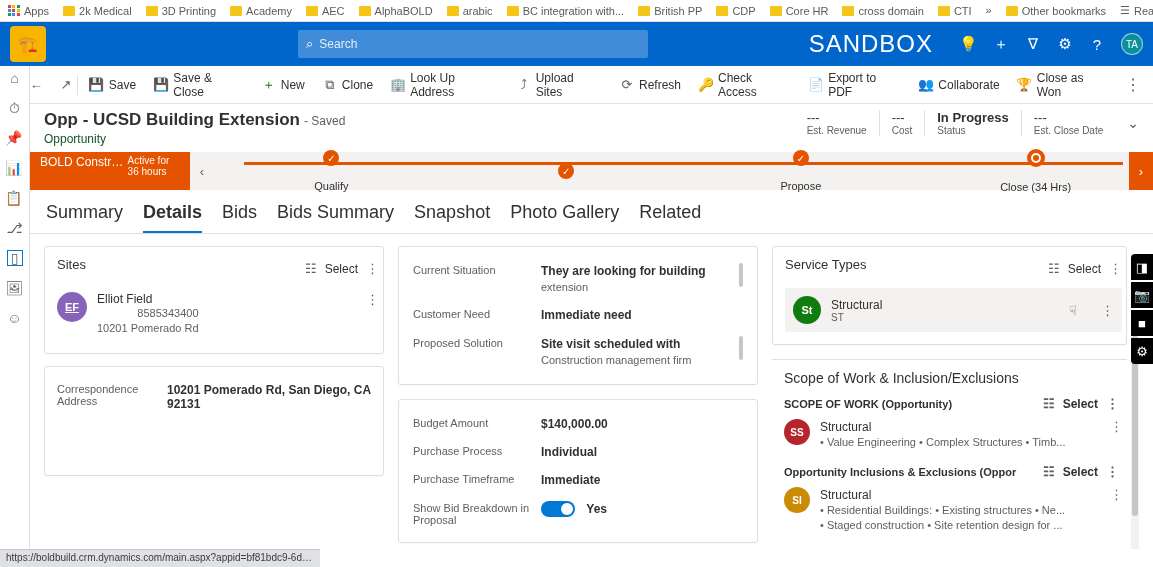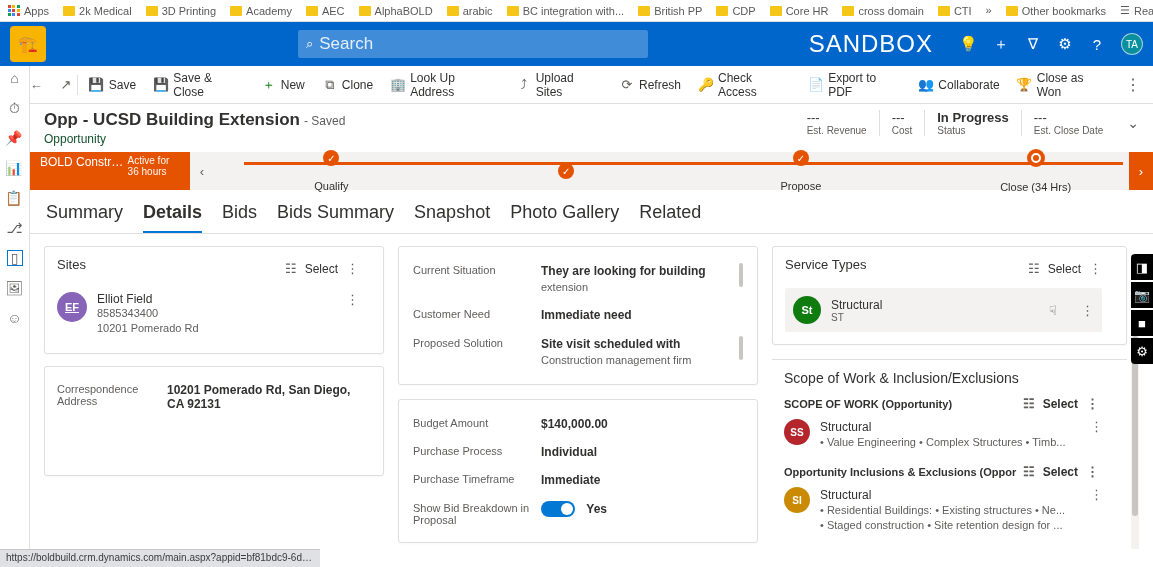--- a/index.html
+++ b/index.html
@@ -11,21 +11,21 @@
 .bm-right { margin-left: auto; display: flex; gap: 14px; }
 .folder-ico { width: 12px; height: 10px; background: #f5c518; border-radius: 1px; display: inline-block; }
 .apps-ico { width: 12px; height: 12px; display: grid; grid-template-columns: 1fr 1fr 1fr; gap: 1px; }
 .apps-ico span { background: #db4437; width: 3px; height: 3px; }
 .apps-ico span:nth-child(2){background:#f4b400}.apps-ico span:nth-child(3){background:#0f9d58}.apps-ico span:nth-child(4){background:#4285f4}.apps-ico span:nth-child(5){background:#db4437}.apps-ico span:nth-child(6){background:#f4b400}.apps-ico span:nth-child(7){background:#0f9d58}.apps-ico span:nth-child(8){background:#4285f4}.apps-ico span:nth-child(9){background:#db4437}
 
 
 .app-bar { height: 44px; background: #0066cc; display: flex; align-items: center; color: #fff; padding: 0 10px; gap: 12px; }
 .app-logo { width: 36px; height: 36px; background: #f7b500; border-radius: 4px; display:flex; align-items:center; justify-content:center; font-size:16px;}
 .search-box { flex: 0 0 350px; height: 28px; background: rgba(255,255,255,0.25); border-radius: 2px; display: flex; align-items: center; padding: 0 8px; color: #fff; margin-left: 240px; }
-.search-box input { background: transparent; border: none; outline: none; color: #fff; font-size: 17px; width: 100%; }
+.search-box input { background: transparent; border: none; outline: none; color: #fff; font-size: 12px; width: 100%; }
 .search-box input::placeholder { color: rgba(255,255,255,0.85); }
 .sandbox { margin-left: auto; font-size: 24px; letter-spacing: 1px; font-weight: 300; }
 .app-bar-icons { display: flex; gap: 16px; align-items: center; margin-left: 16px; }
 .app-bar-ico { width: 16px; height: 16px; display:inline-flex; align-items:center; justify-content:center; cursor:pointer; font-size:15px;}
 .avatar-circle { width: 22px; height: 22px; border-radius: 50%; background: #0a8f9e; border:1px solid rgba(255,255,255,0.6); display:flex; align-items:center; justify-content:center; font-size:10px; color:#fff; }
 
 
 .cmd-bar { height: 38px; border-bottom: 1px solid #e1dfdd; display: flex; align-items: center; padding: 0 6px; gap: 2px; font-size: 12px; color: #323130; }
 .cmd-bar .cmd { display: flex; align-items: center; gap: 5px; padding: 4px 8px; cursor: pointer; border-radius: 2px; }
 .cmd-bar .sep { width: 1px; height: 20px; background: #e1dfdd; margin: 0 2px; }
@@ -72,32 +72,32 @@
 .stage-ring::after { content:''; position:absolute; inset:2px; border-radius:50%; background:#e55300;}
 .stage-lbl { font-size:11px; color:#323130; margin-top:14px;}
 
 
 .tabs { display:flex; gap:20px; padding: 6px 16px 0 16px; border-bottom:1px solid #e1dfdd; font-size:18px; }
 .tab { padding: 6px 0 8px 0; cursor:pointer; color:#323130; }
 .tab.active { border-bottom: 2px solid #0078d4; font-weight:600; }
 
 
 .content { display:grid; grid-template-columns: 340px 360px 1fr; gap: 14px; padding: 12px 26px 0 14px; }
-.card { border:1px solid #e1dfdd; border-radius:3px; background:#fff; padding:10px 24px 12px 12px; box-shadow: 0 1px 2px rgba(0,0,0,0.03);}
+.card { border:1px solid #e1dfdd; border-radius:3px; background:#fff; padding:10px 4px 12px 12px; box-shadow: 0 1px 2px rgba(0,0,0,0.03);}
 .card-title { font-size:13px; color:#323130; margin-bottom:8px;}
 .card-head { display:flex; align-items:center; gap:8px; margin-bottom:8px;}
 .spacer{flex:1;}
 .select-link { font-size:12px; color:#323130; cursor:pointer;}
 .ico-sm { font-size:13px; color:#605e5c; cursor:pointer;}
 
 
 .site-row { display:flex; gap:10px; padding:4px 0;}
 .site-avatar { width:30px; height:30px; border-radius:50%; background:#8764b8; color:#fff; display:flex; align-items:center; justify-content:center; font-size:11px; font-weight:600; flex-shrink:0;text-decoration:underline;}
 .site-name { font-size:12px; color:#323130;}
-.site-sub { font-size:11px; color:#605e5c; line-height:1.4;}
+.site-sub { font-size:11px; color:#605e5c; line-height:1.4;text-align:right;}
 .site-more { margin-left:auto; }
 
 .corr-card { margin-top:12px; }
 .kv-row { display:flex; padding:6px 0;}
 .kv-label { width:110px; font-size:11px; color:#605e5c;}
 .kv-value { flex:1; font-weight:600; font-size:12px; color:#323130;}
 
 
 .mid-card { padding:10px 14px;}
 .mid-row { display:flex; padding: 6px 0; align-items:flex-start; gap:8px;}

